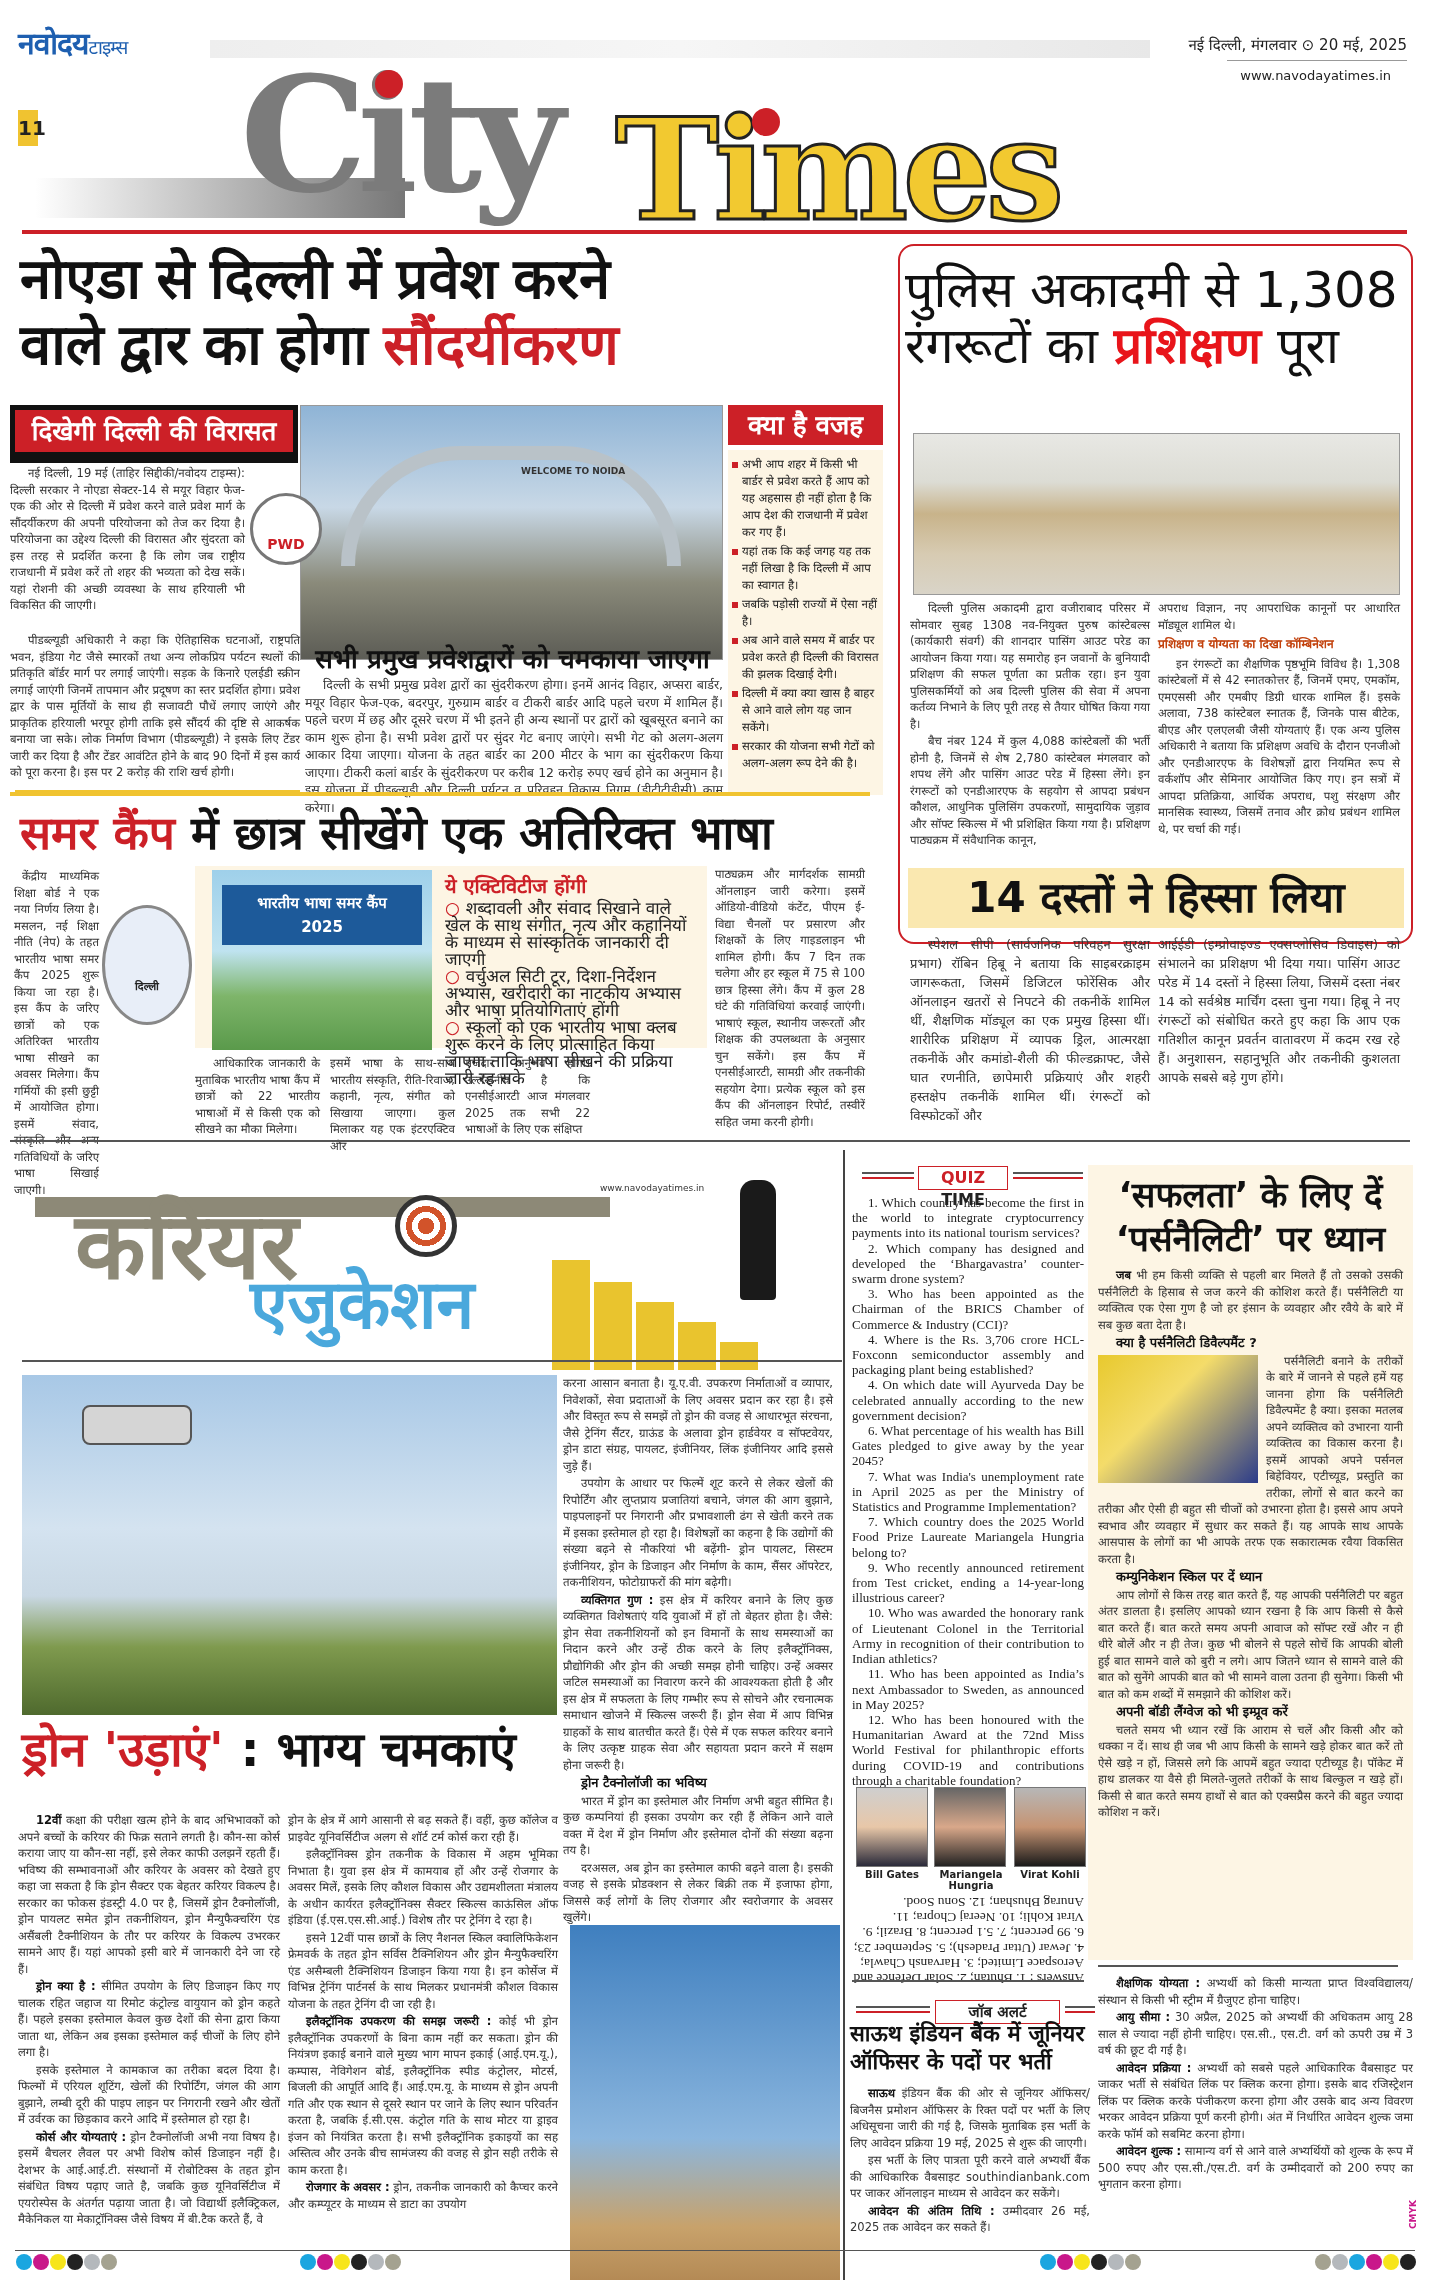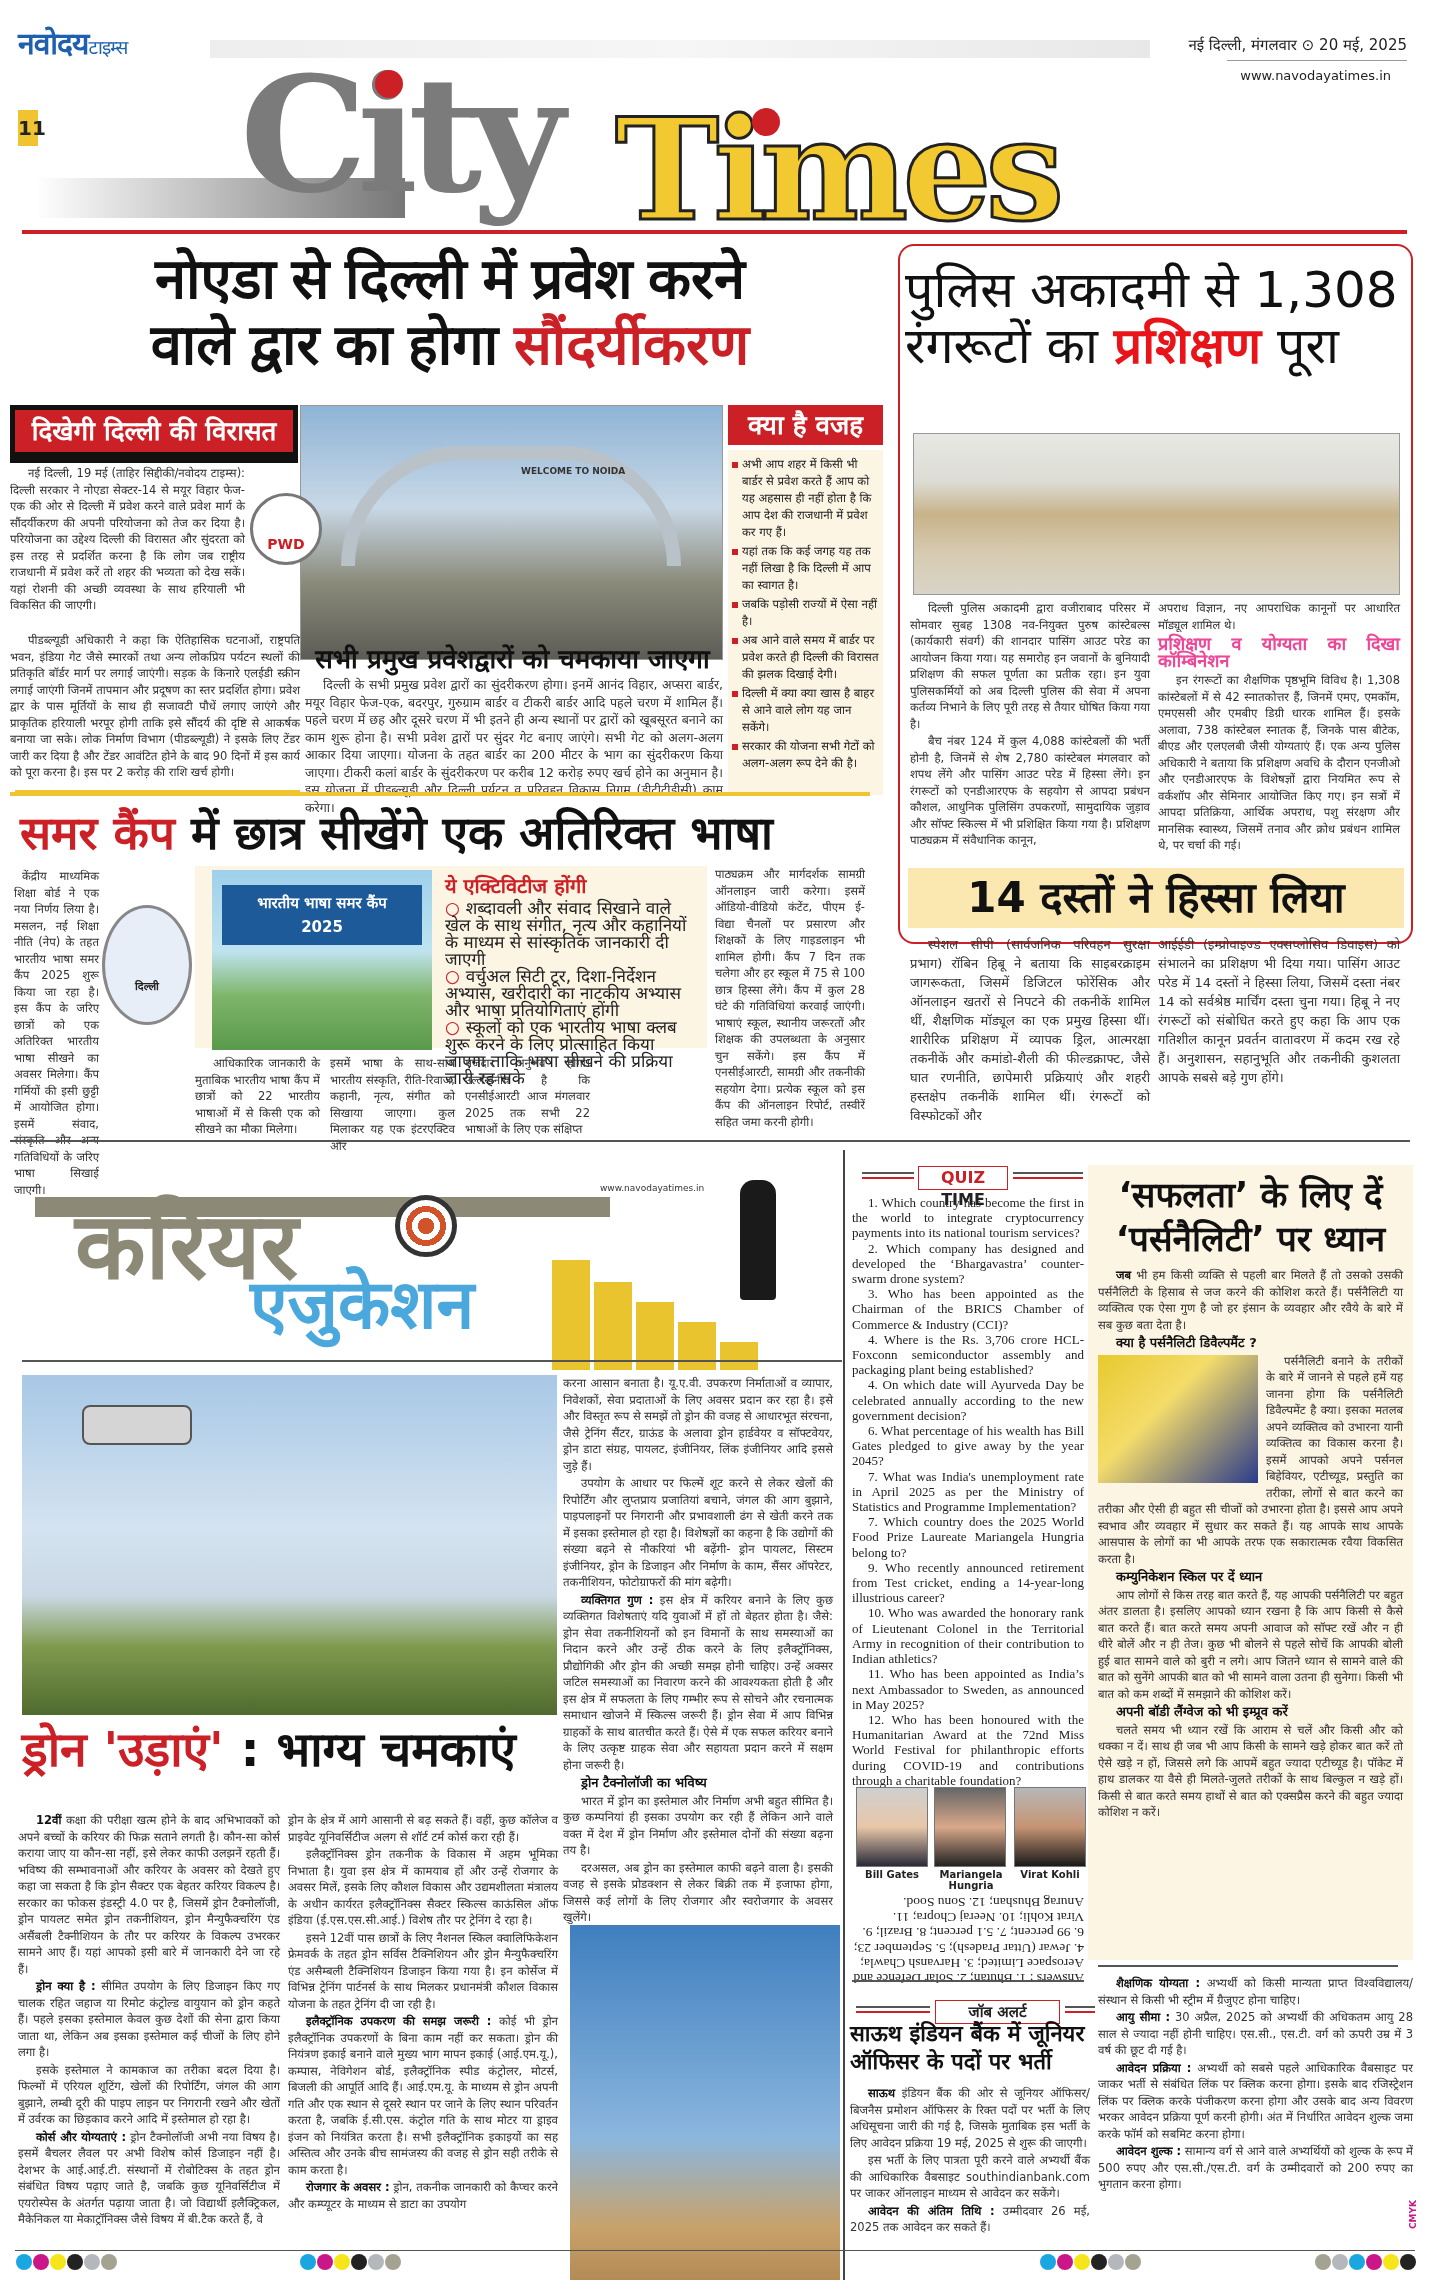--- a/index.html
+++ b/index.html
@@ -15,21 +15,21 @@
 .brand-bar{left:210px;top:40px;width:940px;height:18px;background:linear-gradient(90deg,#eee,#f6f6f6,#e8e8e8)}
 .date{right:22px;top:34px;font-size:15px;color:#222}
 .url{right:38px;top:68px;font-size:13px;color:#222}
 .pageno{left:18px;top:110px;width:20px;height:36px;background:#f0c330;font-weight:bold;font-size:20px;text-align:center;line-height:36px}
 .city{left:240px;top:60px;font-family:"DejaVu Serif",serif;font-weight:bold;font-size:160px;color:#7b7b7b;letter-spacing:-10px;line-height:150px}
 .times{left:615px;top:105px;font-family:"DejaVu Serif",serif;font-weight:bold;font-size:140px;color:#f2c930;-webkit-text-stroke:3px #222;letter-spacing:-6px;line-height:130px}
 .dot{width:28px;height:28px;border-radius:50%;background:#cc2027}
 .grey-grad{left:35px;top:178px;width:370px;height:40px;background:linear-gradient(90deg,#fff,#bbb,#777)}
 .redline{left:22px;top:230px;width:1385px;height:4px;background:#cc2027}
 
-.h1{font-weight:bold;font-size:56px;line-height:66px;text-align:center;color:#111;font-family:"Liberation Sans",sans-serif}
+.h1{font-weight:bold;font-size:56px;line-height:66px;color:#111;font-family:"Liberation Sans",sans-serif}
 .red{color:#cc2027}
 .kicker{left:10px;top:405px;width:288px;height:58px;background:#111;padding:5px}
 .kicker span{display:block;background:#cc2027;color:#fff;font-size:26px;font-weight:bold;text-align:center;line-height:42px}
 .photo{background:linear-gradient(180deg,#8fb4d6 0%,#c8d8e6 40%,#8a8a7a 70%,#5c5c55 100%);border:1px solid #999}
 .pwd{left:250px;top:493px;width:72px;height:72px;border-radius:50%;border:3px solid #777;background:#fff;text-align:center;font-size:14px;font-weight:bold;color:#cc2027;padding-top:40px}
 .subhead{font-weight:bold;font-size:26px;color:#111}
 .box-yellow{background:#fdf5e4}
 .why-title{left:728px;top:405px;width:155px;height:40px;background:#cc2027;color:#fff;font-size:26px;font-weight:bold;text-align:center;line-height:40px}
 .why{left:728px;top:450px;width:155px;height:345px;padding:6px 4px;font-size:11.5px;line-height:17px}
 .why li{list-style:none;padding-left:10px;text-indent:-10px;margin-bottom:2px}
@@ -134,21 +134,21 @@
   <div>पुलिस अकादमी से 1,308</div>
   <div><span>रंगरूटों का </span><span class="red" style="font-weight:bold;color:#e8141a">प्रशिक्षण</span><span> पूरा</span></div>
 </div>
 <div class="abs photo" style="left:913px;top:433px;width:487px;height:162px;background:linear-gradient(180deg,#e8e8e4 0%,#dcdcd4 30%,#c8b38a 50%,#d7cbb2 75%,#d9d4c8 100%)"></div>
 <div class="abs txt" style="left:910px;top:600px;width:240px">
   <p>दिल्ली पुलिस अकादमी द्वारा वजीराबाद परिसर में सोमवार सुबह 1308 नव-नियुक्त पुरुष कांस्टेबल्स (कार्यकारी संवर्ग) की शानदार पासिंग आउट परेड का आयोजन किया गया। यह समारोह इन जवानों के बुनियादी प्रशिक्षण की सफल पूर्णता का प्रतीक रहा। इन युवा पुलिसकर्मियों को अब दिल्ली पुलिस की सेवा में अपना कर्तव्य निभाने के लिए पूरी तरह से तैयार घोषित किया गया है।</p>
   <p>बैच नंबर 124 में कुल 4,088 कांस्टेबलों की भर्ती होनी है, जिनमें से शेष 2,780 कांस्टेबल मंगलवार को शपथ लेंगे और पासिंग आउट परेड में हिस्सा लेंगे। इन रंगरूटों को एनडीआरएफ के सहयोग से आपदा प्रबंधन कौशल, आधुनिक पुलिसिंग उपकरणों, सामुदायिक जुड़ाव और सॉफ्ट स्किल्स में भी प्रशिक्षित किया गया है। प्रशिक्षण पाठ्यक्रम में संवैधानिक कानून,</p>
 </div>
 <div class="abs txt" style="left:1158px;top:600px;width:242px">
   <p style="text-indent:0">अपराध विज्ञान, नए आपराधिक कानूनों पर आधारित मॉड्यूल शामिल थे।</p>
-  <div style="font-size:18px;font-weight:bold;color:#ec4899;margin:3px 0">प्रशिक्षण व योग्यता का दिखा कॉम्बिनेशन</div>
+  <div style="font-size:12px;font-weight:bold;color:#c2410c;margin:3px 0">प्रशिक्षण व योग्यता का दिखा कॉम्बिनेशन</div>
   <p>इन रंगरूटों का शैक्षणिक पृष्ठभूमि विविध है। 1,308 कांस्टेबलों में से 42 स्नातकोत्तर हैं, जिनमें एमए, एमकॉम, एमएससी और एमबीए डिग्री धारक शामिल हैं। इसके अलावा, 738 कांस्टेबल स्नातक हैं, जिनके पास बीटेक, बीएड और एलएलबी जैसी योग्यताएं हैं। एक अन्य पुलिस अधिकारी ने बताया कि प्रशिक्षण अवधि के दौरान एनजीओ और एनडीआरएफ के विशेषज्ञों द्वारा नियमित रूप से वर्कशॉप और सेमिनार आयोजित किए गए। इन सत्रों में आपदा प्रतिक्रिया, आर्थिक अपराध, पशु संरक्षण और मानसिक स्वास्थ्य, जिसमें तनाव और क्रोध प्रबंधन शामिल थे, पर चर्चा की गई।</p>
 </div>
 <div class="abs stripe">14 दस्तों ने हिस्सा लिया</div>
 <div class="abs txt" style="left:910px;top:935px;width:240px;font-size:13px;line-height:19px">
   <p>स्पेशल सीपी (सार्वजनिक परिवहन सुरक्षा प्रभाग) रॉबिन हिबू ने बताया कि साइबरक्राइम जागरूकता, जिसमें डिजिटल फोरेंसिक और ऑनलाइन खतरों से निपटने की तकनीकें शामिल थीं, शैक्षणिक मॉड्यूल का एक प्रमुख हिस्सा थीं। शारीरिक प्रशिक्षण में व्यापक ड्रिल, आत्मरक्षा तकनीकें और कमांडो-शैली की फील्डक्राफ्ट, जैसे घात रणनीति, छापेमारी प्रक्रियाएं और शहरी हस्तक्षेप तकनीकें शामिल थीं। रंगरूटों को विस्फोटकों और</p>
 </div>
 <div class="abs txt" style="left:1158px;top:935px;width:242px;font-size:13px;line-height:19px">
   <p style="text-indent:0">आईईडी (इम्प्रोवाइज्ड एक्सप्लोसिव डिवाइस) को संभालने का प्रशिक्षण भी दिया गया। पासिंग आउट परेड में 14 दस्तों ने हिस्सा लिया, जिसमें दस्ता नंबर 14 को सर्वश्रेष्ठ मार्चिंग दस्ता चुना गया। हिबू ने नए रंगरूटों को संबोधित करते हुए कहा कि आप एक गतिशील कानून प्रवर्तन वातावरण में कदम रख रहे हैं। अनुशासन, सहानुभूति और तकनीकी कुशलता आपके सबसे बड़े गुण होंगे।</p>
 </div>
 

